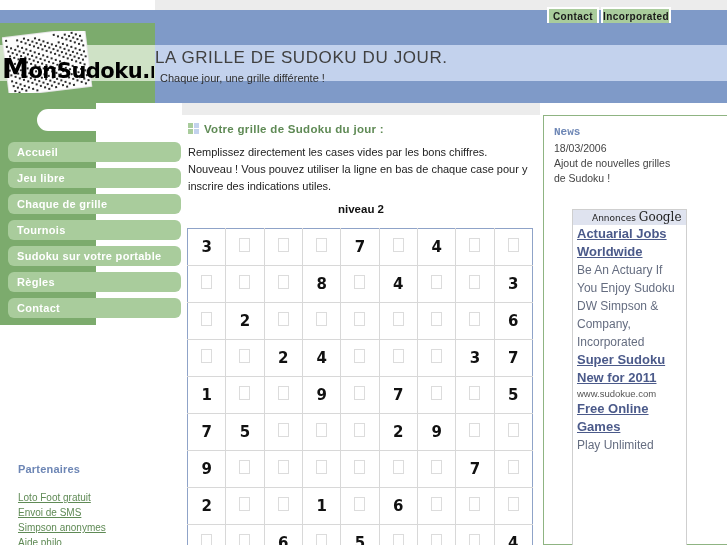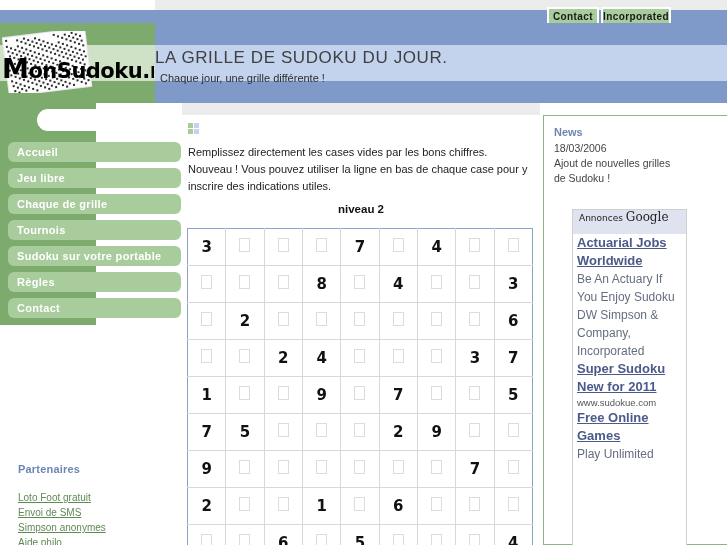--- a/index.html
+++ b/index.html
@@ -115,32 +115,32 @@
     display:inline-block;width:9px;height:12px;border:1px solid #dcdcdc;
     background:#fff;
   }
 
   
   #right{
     position:absolute;left:543px;top:115px;width:184px;height:430px;
     background:#fff;border:1px solid #8fb482;border-right:none;
     box-sizing:border-box;
   }
-  #news-title{position:absolute;left:10px;top:10px;font-size:11px;font-weight:bold;color:#6d86b5;}
+  #news-title{position:absolute;left:10px;top:10px;font-size:11px;font-weight:bold;color:#6d86b5;font-family:Liberation Mono, monospace;}
   #news-date{position:absolute;left:10px;top:26px;font-size:10.5px;color:#444;}
   #news-body{position:absolute;left:10px;top:40px;width:130px;font-size:10.5px;color:#444;line-height:15px;}
   #adbox{
     position:absolute;left:28px;top:93px;width:115px;
     border:1px solid #cfcfcf;background:#fff;
     box-sizing:border-box;padding-bottom:4px;
     height:460px;overflow:hidden;
   }
   #ad-hdr{
-    height:24px;line-height:15px;background:#dfe3ef;
-    font-size:9px;color:#222;padding-left:6px;
+    height:15px;line-height:15px;background:#dfe3ef;
+    font-size:9px;color:#222;padding-left:19px;
     font-family:"DejaVu Sans",sans-serif;white-space:nowrap;
   }
   #ad-hdr .g{font-family:"DejaVu Serif",serif;font-size:12px;}
   .ad-title{
     font-size:13px;font-weight:bold;color:#4b5a8a;
     text-decoration:underline;line-height:18px;padding:0 4px;
   }
   .ad-desc{font-size:12px;color:#656d80;line-height:18px;padding:0 4px;}
   .ad-url{font-size:9.5px;color:#555;padding:0 4px;line-height:13px;}
 </style>
@@ -402,20 +402,21 @@
 
 <div id="main">
   <div id="main-topbar"></div>
 
   <div id="title-sq">
     <i style="left:0;top:0;background:#a9cc9c"></i>
     <i style="left:6px;top:0;background:#c3d2ed"></i>
     <i style="left:0;top:6px;background:#a9cc9c"></i>
     <i style="left:6px;top:6px;background:#c3d2ed"></i>
   </div>
+  <div id="main-title">Votre grille de Sudoku du jour :</div>
   <div id="intro">Remplissez directement les cases vides par les bons chiffres. Nouveau ! Vous pouvez utiliser la ligne en bas de chaque case pour y inscrire des indications utiles.</div>
   <div id="niveau">niveau 2</div>
 
   <table id="grid">
     <tbody id="grid-body">
         <tr class="bt">
           <td class="bl">3</td>
           <td class=""><span class="box"></span></td>
           <td class=""><span class="box"></span></td>
           <td class="bl"><span class="box"></span></td>

